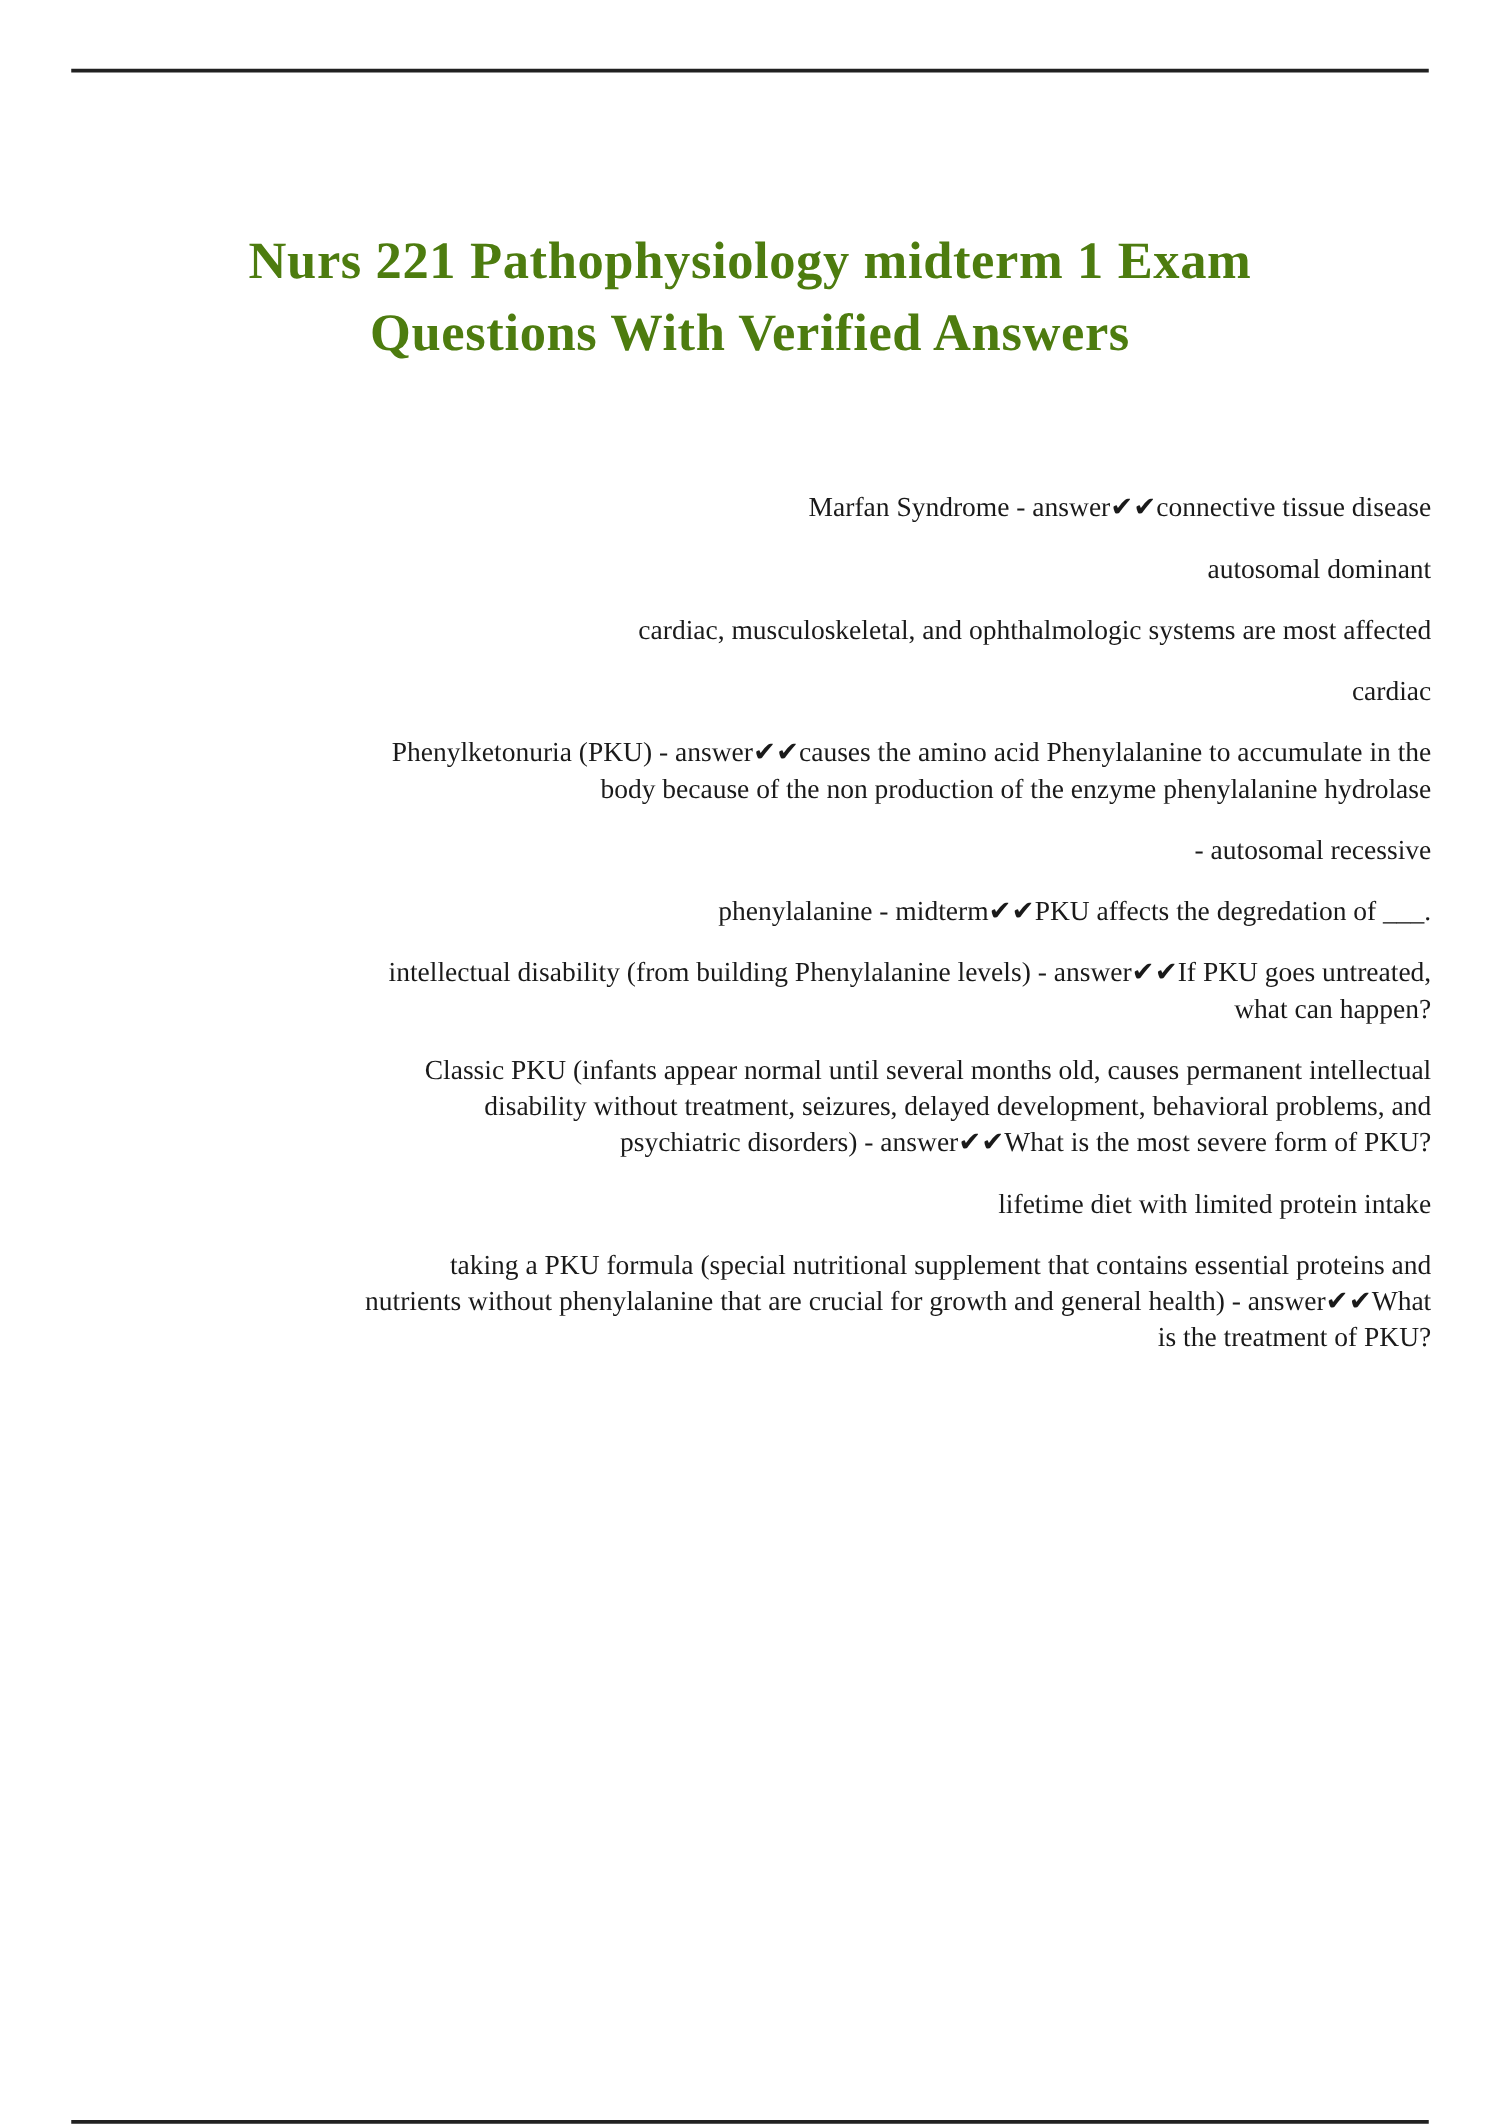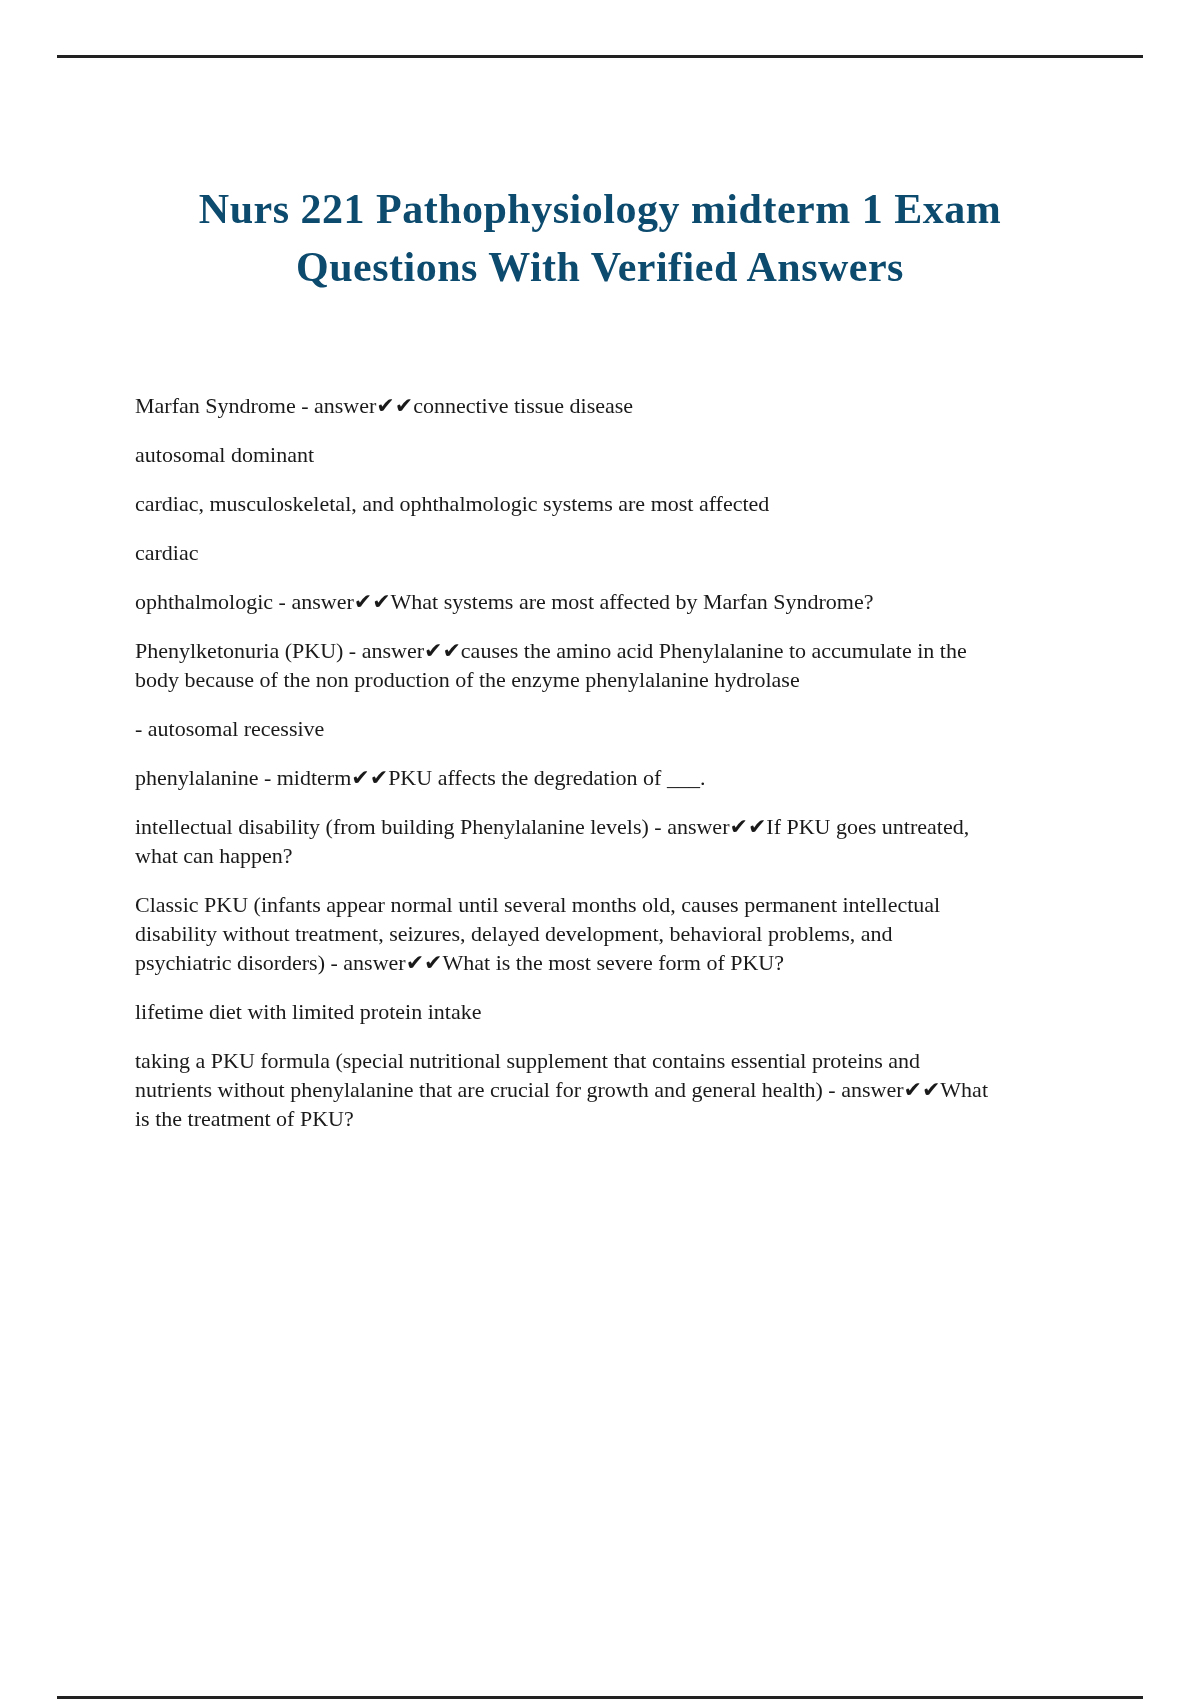--- a/index.html
+++ b/index.html
@@ -19,33 +19,34 @@
     background: #212121;
   }
   .rule.top { top: 55px; }
   .rule.bottom { top: 1696px; }
   .doc-title {
     position: absolute;
     top: 152px;
     left: 0;
     width: 1200px;
     text-align: center;
-    color: #0c4a6e;
+    color: #4d7c0f;
     font-weight: bold;
     font-size: 42px;
     line-height: 58px;
     white-space: pre-line;
     letter-spacing: 0.5px;
   }
   .content {
     position: absolute;
     top: 391px;
     left: 135px;
     width: 1010px;
     color: #1a1a1a;
+    text-align: right;
   }
   .content p {
     margin: 0 0 20px 0;
     font-size: 22px;
     line-height: 29px;
     white-space: pre;
   }
 </style>
 </head>
 <body>
@@ -53,21 +54,20 @@
 <div class="rule top"></div>
 
 <h1 class="doc-title">Nurs 221 Pathophysiology midterm 1 Exam
 Questions With Verified Answers</h1>
 
 <div class="content">
   <p>Marfan Syndrome - answer✔✔connective tissue disease</p>
   <p>autosomal dominant</p>
   <p>cardiac, musculoskeletal, and ophthalmologic systems are most affected</p>
   <p>cardiac</p>
-  <p>ophthalmologic - answer✔✔What systems are most affected by Marfan Syndrome?</p>
   <p>Phenylketonuria (PKU) - answer✔✔causes the amino acid Phenylalanine to accumulate in the
 body because of the non production of the enzyme phenylalanine hydrolase</p>
   <p>- autosomal recessive</p>
   <p>phenylalanine - midterm✔✔PKU affects the degredation of ___.</p>
   <p>intellectual disability (from building Phenylalanine levels) - answer✔✔If PKU goes untreated,
 what can happen?</p>
   <p>Classic PKU (infants appear normal until several months old, causes permanent intellectual
 disability without treatment, seizures, delayed development, behavioral problems, and
 psychiatric disorders) - answer✔✔What is the most severe form of PKU?</p>
   <p>lifetime diet with limited protein intake</p>

